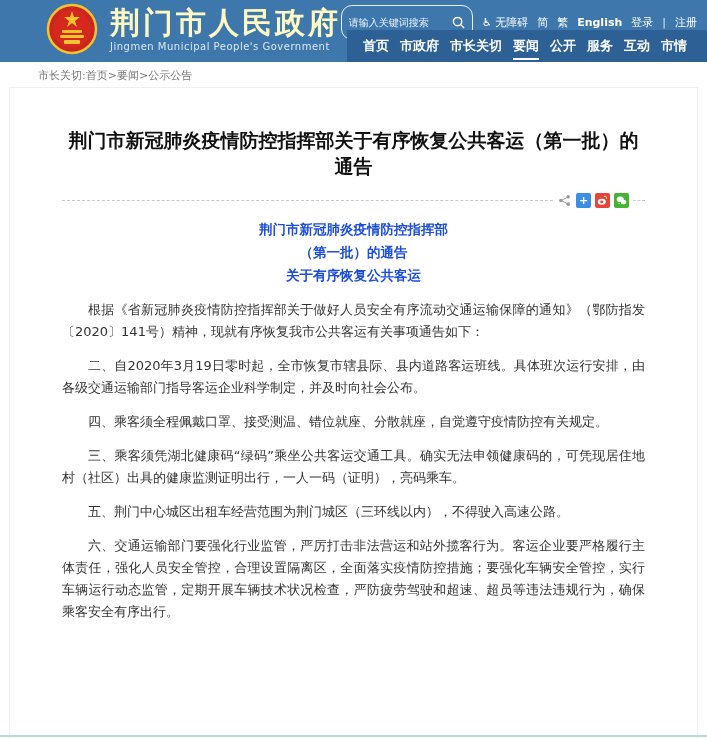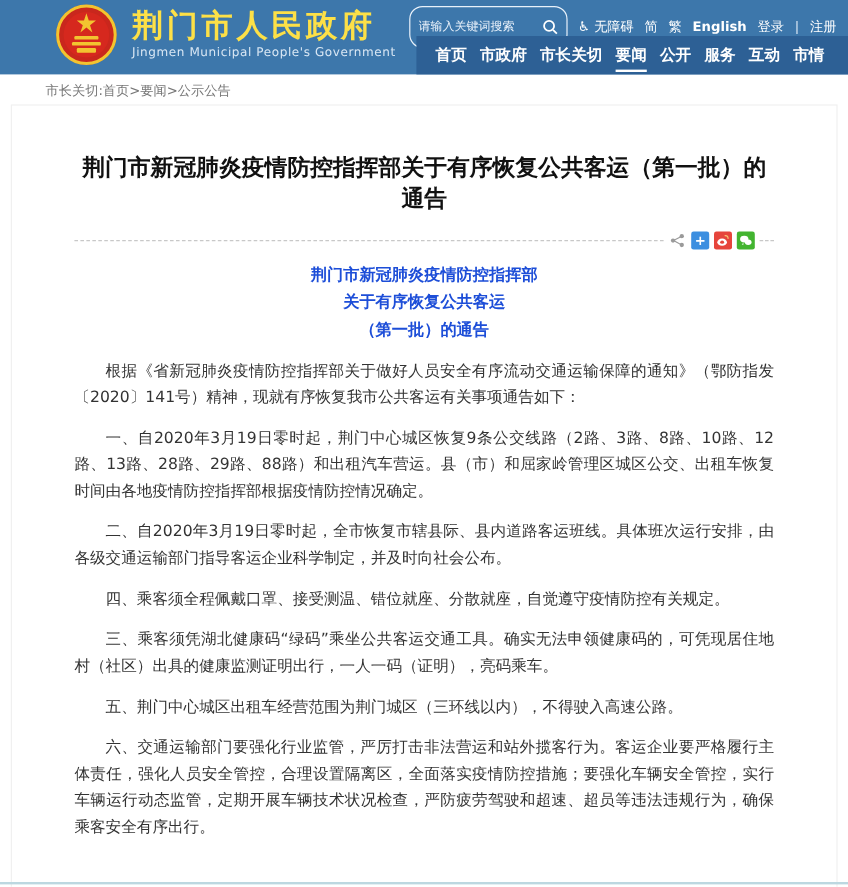--- a/index.html
+++ b/index.html
@@ -3,21 +3,21 @@
 <meta charset="utf-8">
 <style>
   * { box-sizing: border-box; margin: 0; padding: 0; }
   html,body { width:707px; height:739px; overflow:hidden; background:#fff;
     font-family:"DejaVu Sans","Liberation Sans",sans-serif; }
 
   
   .header { position:relative; height:62px; background:#3d77ab; }
   .logo-row { position:absolute; left:46px; top:3px; display:flex; align-items:center; }
   .emblem { width:52px; height:52px; margin-right:12px; }
-  .site-title { color:#fde047; font-size:26px; font-weight:bold; letter-spacing:3px; line-height:1.1; }
+  .site-title { color:#fef9c3; font-size:30px; font-weight:bold; letter-spacing:3px; line-height:1.1; }
   .site-subtitle { color:#d9e7f4; font-size:10px; letter-spacing:0.5px; margin-top:2px; }
 
   .search-row { position:absolute; top:5px; right:10px; display:flex; align-items:center;
     gap:9px; color:#fff; font-size:11px; }
   .search-box { display:flex; align-items:center; justify-content:space-between;
     border:1px solid #e8f1fa; border-radius:11px; height:35px; width:132px; padding:0 7px; }
   .search-box input { background:transparent; border:none; outline:none; color:#fff;
     font-size:10px; width:96px; font-family:inherit; }
   .search-box input::placeholder { color:#eaf2fb; }
   .hlink { color:#fff; text-decoration:none; cursor:pointer; white-space:nowrap;text-align:center; }
@@ -150,27 +150,26 @@
           <ellipse cx="8.2" cy="7.6" rx="3" ry="2.5" fill="#fff"></ellipse>
           <path d="M3.2 8.5 L2.4 10 L4.6 9" fill="#fff"></path>
         </svg>
       </span>
     </div>
     <div class="sep-dash tail" data-interactable="false"></div>
   </div>
 
   <div data-interactable="false" style="margin-top:6px;">
     <div class="doc-head" data-interactable="false">荆门市新冠肺炎疫情防控指挥部</div>
+    <div class="doc-head" style="margin-top:0;" data-interactable="false">（第一批）的通告</div>
     <div class="doc-head" style="margin-top:0;" data-interactable="false">关于有序恢复公共客运</div>
-    <div class="doc-head" style="margin-top:0;" data-interactable="false">（第一批）的通告</div>
   </div>
 
   <div class="body-text" data-interactable="false">
     <p data-interactable="false">根据《省新冠肺炎疫情防控指挥部关于做好人员安全有序流动交通运输保障的通知》（鄂防指发〔2020〕141号）精神，现就有序恢复我市公共客运有关事项通告如下：</p>
-    <p data-interactable="false">一、自2020年3月19日零时起，荆门中心城区恢复9条公交线路（2路、3路、8路、10路、12路、13路、28路、29路、88路）和出租汽车营运。县（市）和屈家岭管理区城区公交、出租车恢复时间由各地疫情防控指挥部根据疫情防控情况确定。</p>
     <p data-interactable="false">二、自2020年3月19日零时起，全市恢复市辖县际、县内道路客运班线。具体班次运行安排，由各级交通运输部门指导客运企业科学制定，并及时向社会公布。</p>
     <p data-interactable="false">四、乘客须全程佩戴口罩、接受测温、错位就座、分散就座，自觉遵守疫情防控有关规定。</p>
     <p data-interactable="false">三、乘客须凭湖北健康码“绿码”乘坐公共客运交通工具。确实无法申领健康码的，可凭现居住地村（社区）出具的健康监测证明出行，一人一码（证明），亮码乘车。</p>
     <p data-interactable="false">五、荆门中心城区出租车经营范围为荆门城区（三环线以内），不得驶入高速公路。</p>
     <p data-interactable="false">六、交通运输部门要强化行业监管，严厉打击非法营运和站外揽客行为。客运企业要严格履行主体责任，强化人员安全管控，合理设置隔离区，全面落实疫情防控措施；要强化车辆安全管控，实行车辆运行动态监管，定期开展车辆技术状况检查，严防疲劳驾驶和超速、超员等违法违规行为，确保乘客安全有序出行。</p>
   </div>
 
 </div>
 
 <div class="bottom-line" data-interactable="false"></div>

